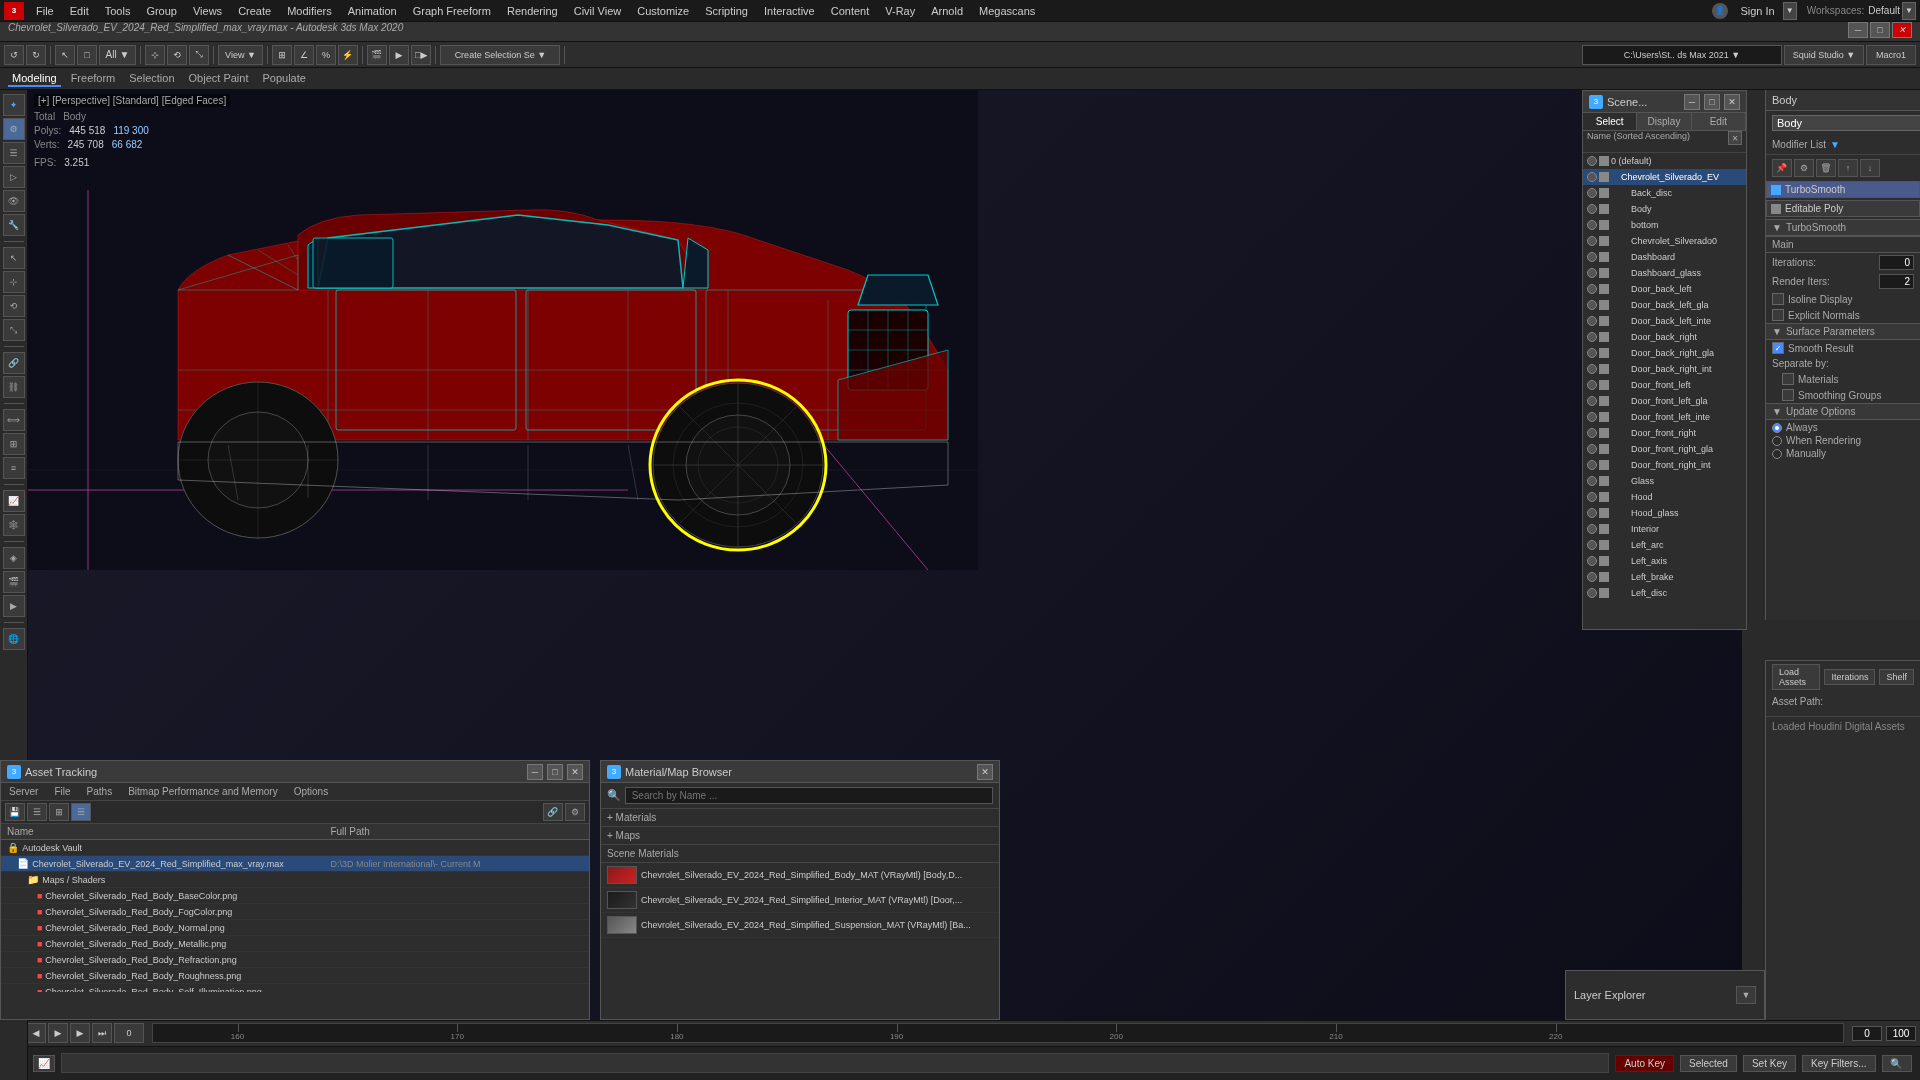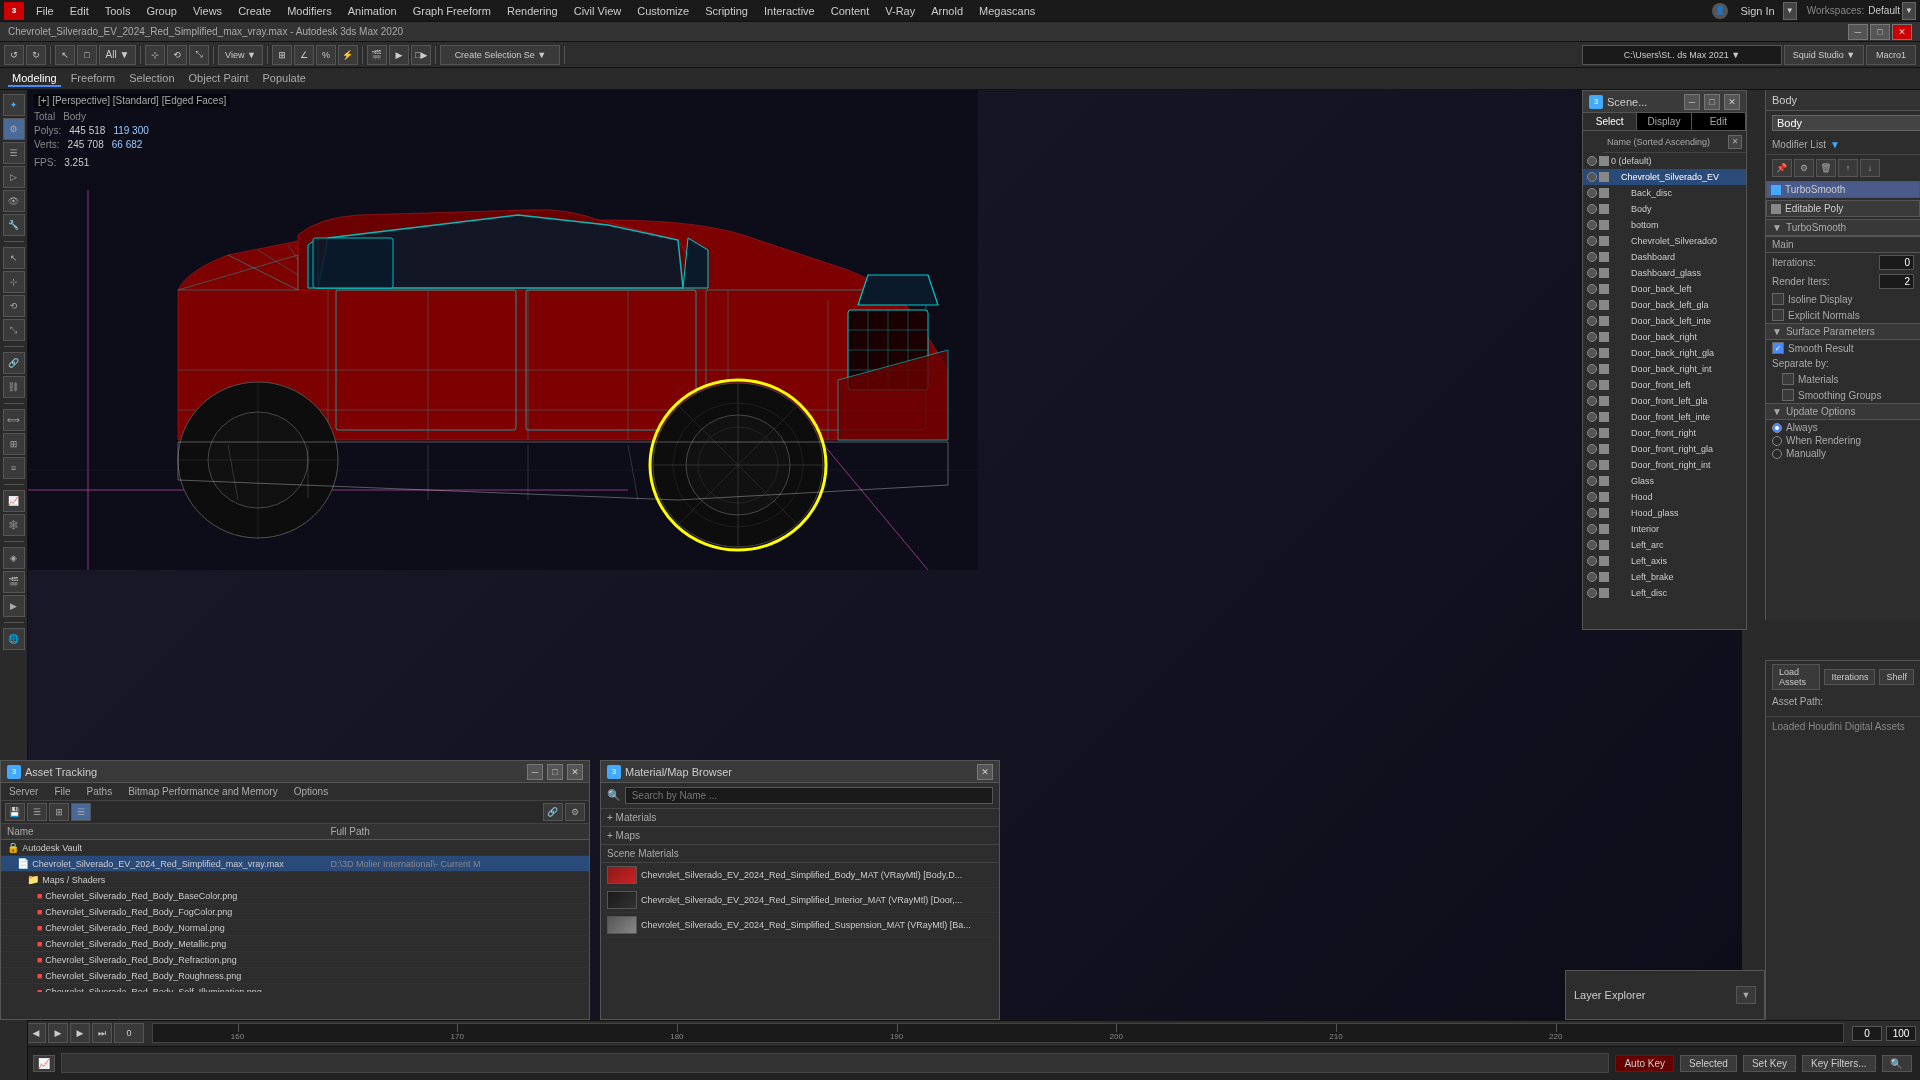--- a/index.html
+++ b/index.html
@@ -32,27 +32,27 @@
       font-size: 11px;
       color: #cccccc;
       cursor: pointer;
       white-space: nowrap;
     }
     #title-bar {
       width: 100%;
       height: 20px;
       background: #333;
       display: flex;
-      align-items: center;
       padding: 0 8px;
       position: absolute;
       top: 22px;
       font-size: 10px;
       color: #aaa;
       border-bottom: 1px solid #111;
+      font-style: italic;
     }
     #title-text { flex: 1; font-size: 10px; }
     .title-btn {
       width: 20px; height: 16px;
       background: #555;
       border: 1px solid #777;
       color: #ccc;
       font-size: 9px;
       display: flex; align-items: center; justify-content: center;
       margin-left: 2px;
@@ -190,42 +190,41 @@
       display: flex;
       align-items: center;
       padding: 0 6px;
       border-bottom: 1px solid #555;
       gap: 4px;
     }
     #scene-titlebar .title { flex: 1; font-size: 11px; color: #ccc; }
     .panel-btn { width: 16px; height: 16px; background: #555; border: 1px solid #777; color: #ccc; font-size: 9px; display: flex; align-items: center; justify-content: center; cursor: pointer; }
     #scene-tabs {
       display: flex;
-      background: #000000;
+      background: #404040;
       border-bottom: 1px solid #555;
     }
     .scene-tab {
       flex: 1;
       text-align: center;
       padding: 3px 2px;
       font-size: 10px;
       color: #aaa;
       cursor: pointer;
       border-right: 1px solid #555;
     }
     .scene-tab.active { background: #2d2d2d; color: #fff; }
     #scene-toolbar {
       height: 22px;
       background: #2d2d2d;
       display: flex;
-      align-items: center;
+      align-items: flex-start;
       padding: 0 4px;
       border-bottom: 1px solid #444;
       gap: 2px;
-      margin-left: 20px;
     }
     #scene-list {
       overflow-y: auto;
       height: calc(100% - 88px);
     }
     #scene-list::-webkit-scrollbar { width: 6px; }
     #scene-list::-webkit-scrollbar-track { background: #2a2a2a; }
     #scene-list::-webkit-scrollbar-thumb { background: #555; }
     .scene-item {
       display: flex;

